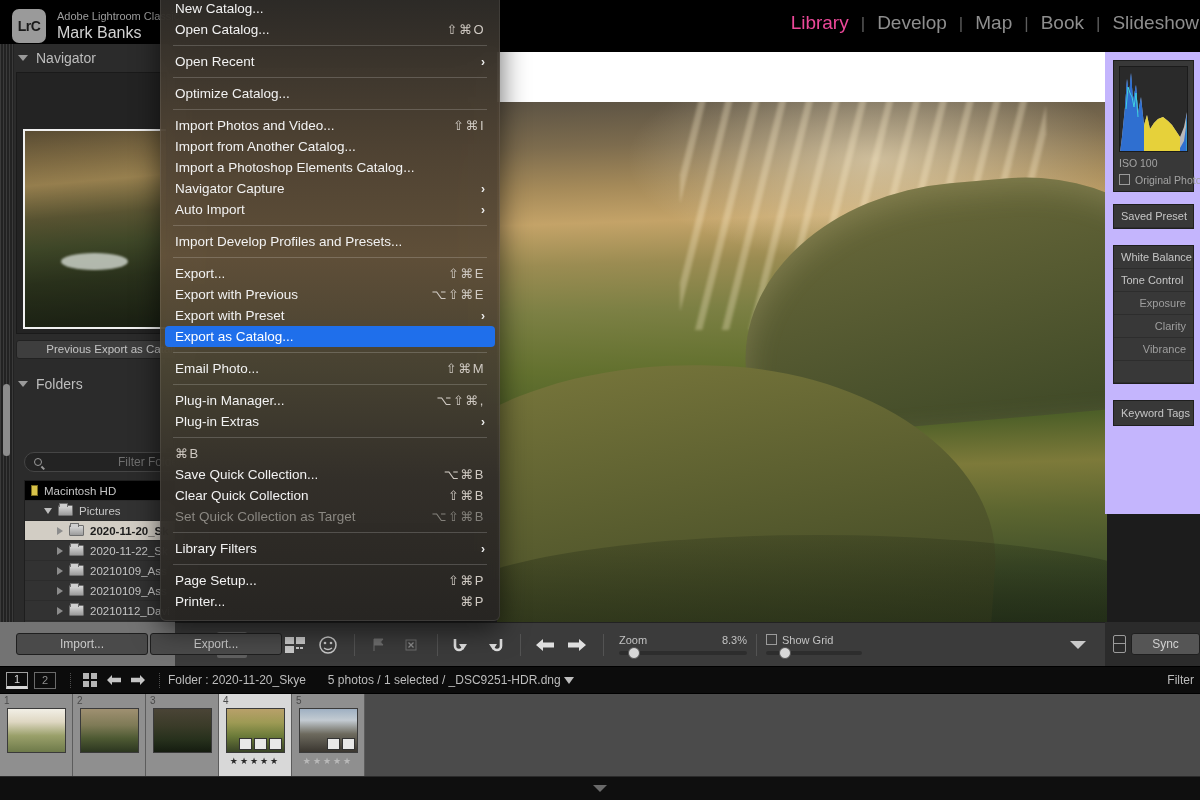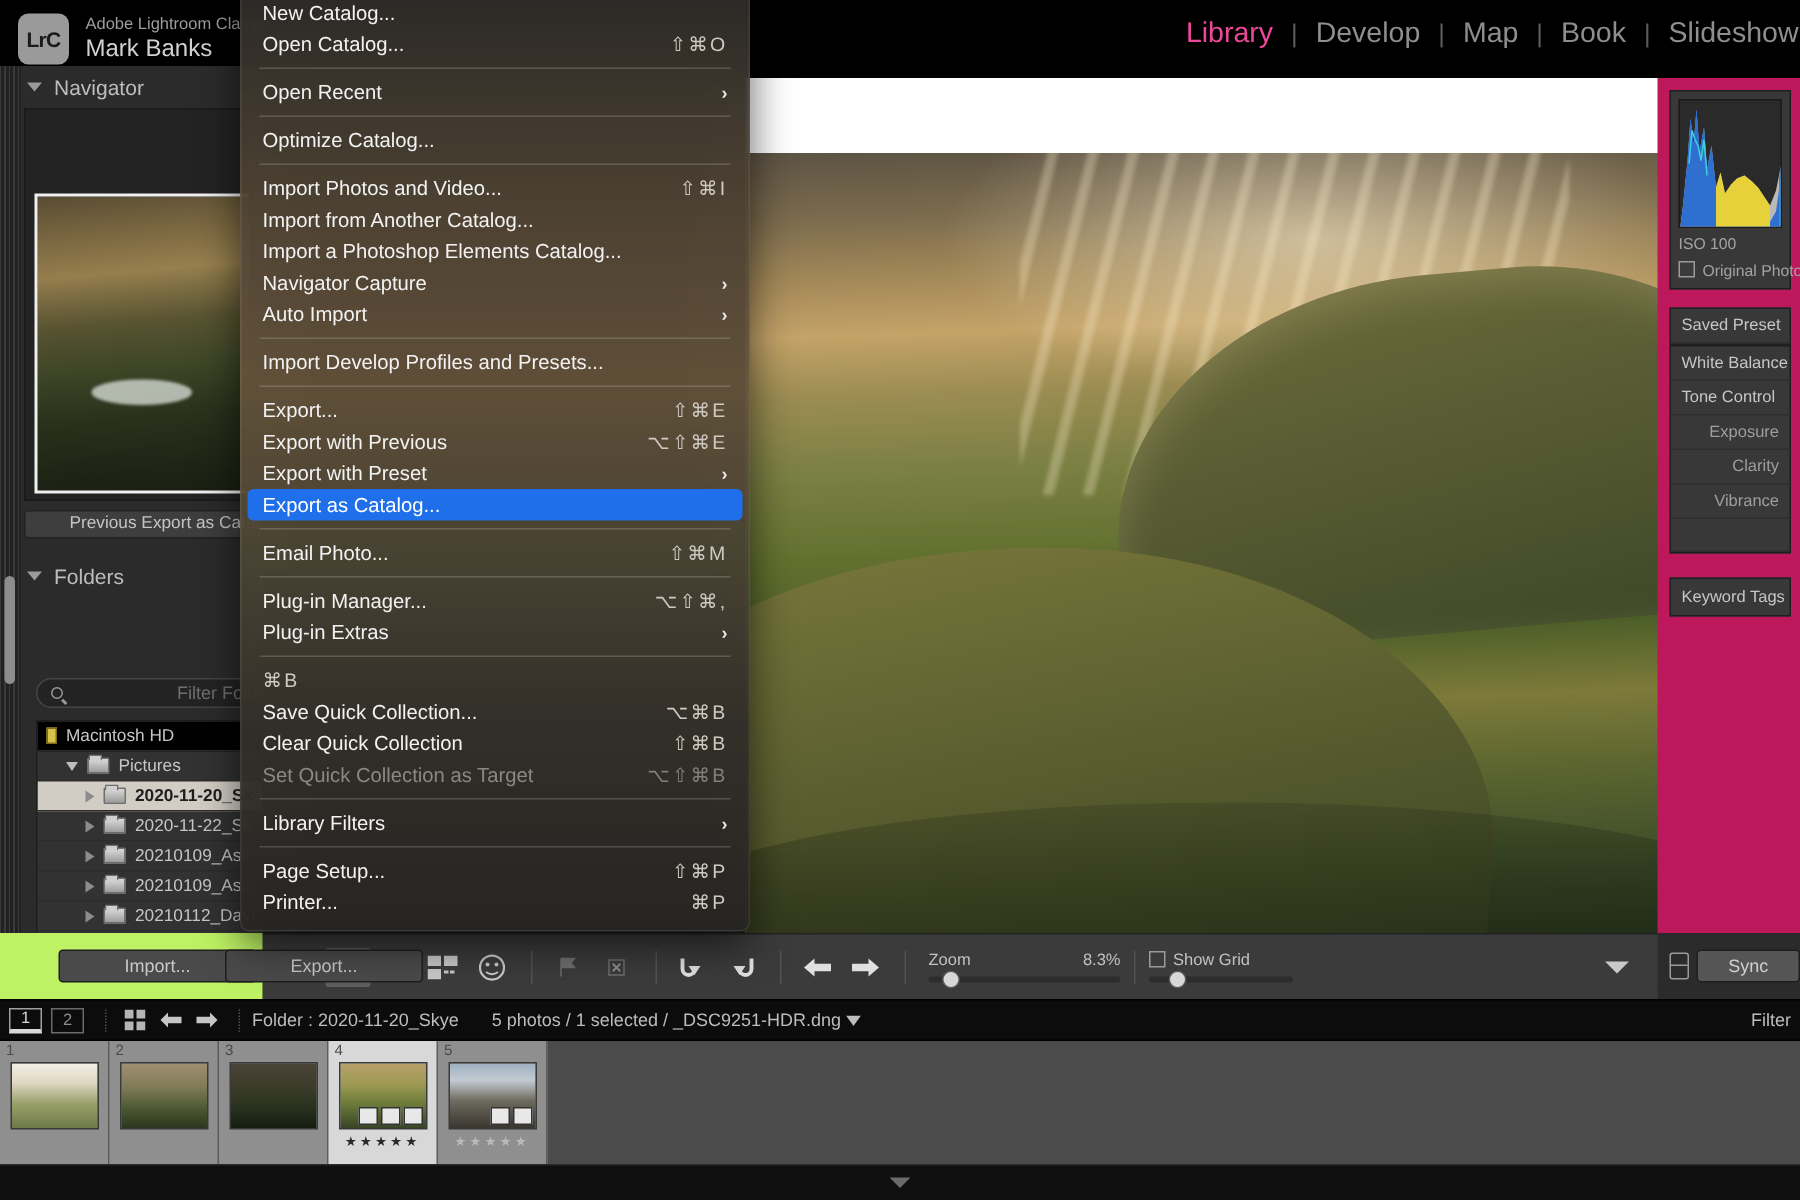--- a/index.html
+++ b/index.html
@@ -180,22 +180,22 @@
     position: absolute; top: -4px; width: 12px; height: 12px; border-radius: 50%;
     background: #d8d8d8; border: 1px solid #555;
   }
   .chk {
     width: 11px; height: 11px; border: 1px solid #9b9b9b; background: #3b3b3b;
     display: inline-block; vertical-align: -1px; margin-right: 5px;
   }
 
   
   .right-panel {
-    position: absolute; left: 1105px; top: 52px; width: 95px; height: 614px;
-    background: #be185d; overflow: hidden;
+    position: absolute; left: 1105px; top: 52px; width: 95px; height: 462px;
+    background: #c4b5fd; overflow: hidden;
   }
   .hist-box { margin: 8px 6px 0 8px; background: #383838; border: 1px solid #1f1f1f; padding: 5px; }
   .hist-graph {
     height: 86px; background: #2a2a2a; border: 1px solid #1b1b1b; position: relative; overflow: hidden;
   }
   .hist-graph svg { position: absolute; left: 0; top: 0; }
   .hist-meta { font-size: 10.5px; color: #a3a3a3; margin-top: 5px; }
   .hist-orig { font-size: 10.5px; color: #a3a3a3; margin-top: 5px; white-space: nowrap; }
   .rp-section {
     margin: 12px 6px 0 8px; background: #383838; border: 1px solid #1f1f1f;
@@ -204,21 +204,21 @@
     padding: 5px 7px; font-size: 11px; color: #c6c6c6;
     border-bottom: 1px solid #2d2d2d; white-space: nowrap;
   }
   .rp-row.right { text-align: right; color: #9e9e9e; }
   .rp-kw { margin: 16px 6px 0 8px; background: #383838; border: 1px solid #1f1f1f;
            padding: 6px 7px; font-size: 11px; color: #c6c6c6; white-space: nowrap; }
 
   
   .bottom-btns {
     position: absolute; left: 0; top: 622px; width: 175px; height: 44px;
-    background: #bef264; display: flex; align-items: center; padding: 0 4px 0 16px; justify-content: flex-end;
+    background: #737373; display: flex; align-items: center; padding: 0 4px 0 16px;
   }
   .lt-btn {
     height: 22px; background: #4a4a4a; border: 1px solid #1f1f1f; border-radius: 3px;
     color: #c9c9c9; font-size: 12px; display:flex;align-items:center;justify-content:center;
   }
   .sync-area {
     position: absolute; left: 1105px; top: 622px; width: 95px; height: 44px;
     background: #2b2b2b; display: flex; align-items: center; gap: 5px; padding-left: 8px;
   }
   .sync-ico { width: 13px; height: 18px; border: 1px solid #9b9b9b; border-radius: 2px; position:relative; flex:none;}
@@ -544,21 +544,21 @@
       </div>
       <div class="hist-meta">ISO 100</div>
       <div class="hist-orig">
         <span class="chk"></span><span>Original Photo</span>
       </div>
     </div>
 
     <div class="rp-section">
       <div class="rp-row">Saved Preset</div>
     </div>
-    <div class="rp-section" style="margin-top:0;">
+    <div class="rp-section" style="margin-top:16px;">
       <div class="rp-row">White Balance</div>
       <div class="rp-row">Tone Control</div>
       <div class="rp-row right">Exposure</div>
       <div class="rp-row right">Clarity</div>
       <div class="rp-row right">Vibrance</div>
       <div class="rp-row" style="height:22px;"></div>
     </div>
     <div class="rp-kw">Keyword Tags</div>
   </div>
 

